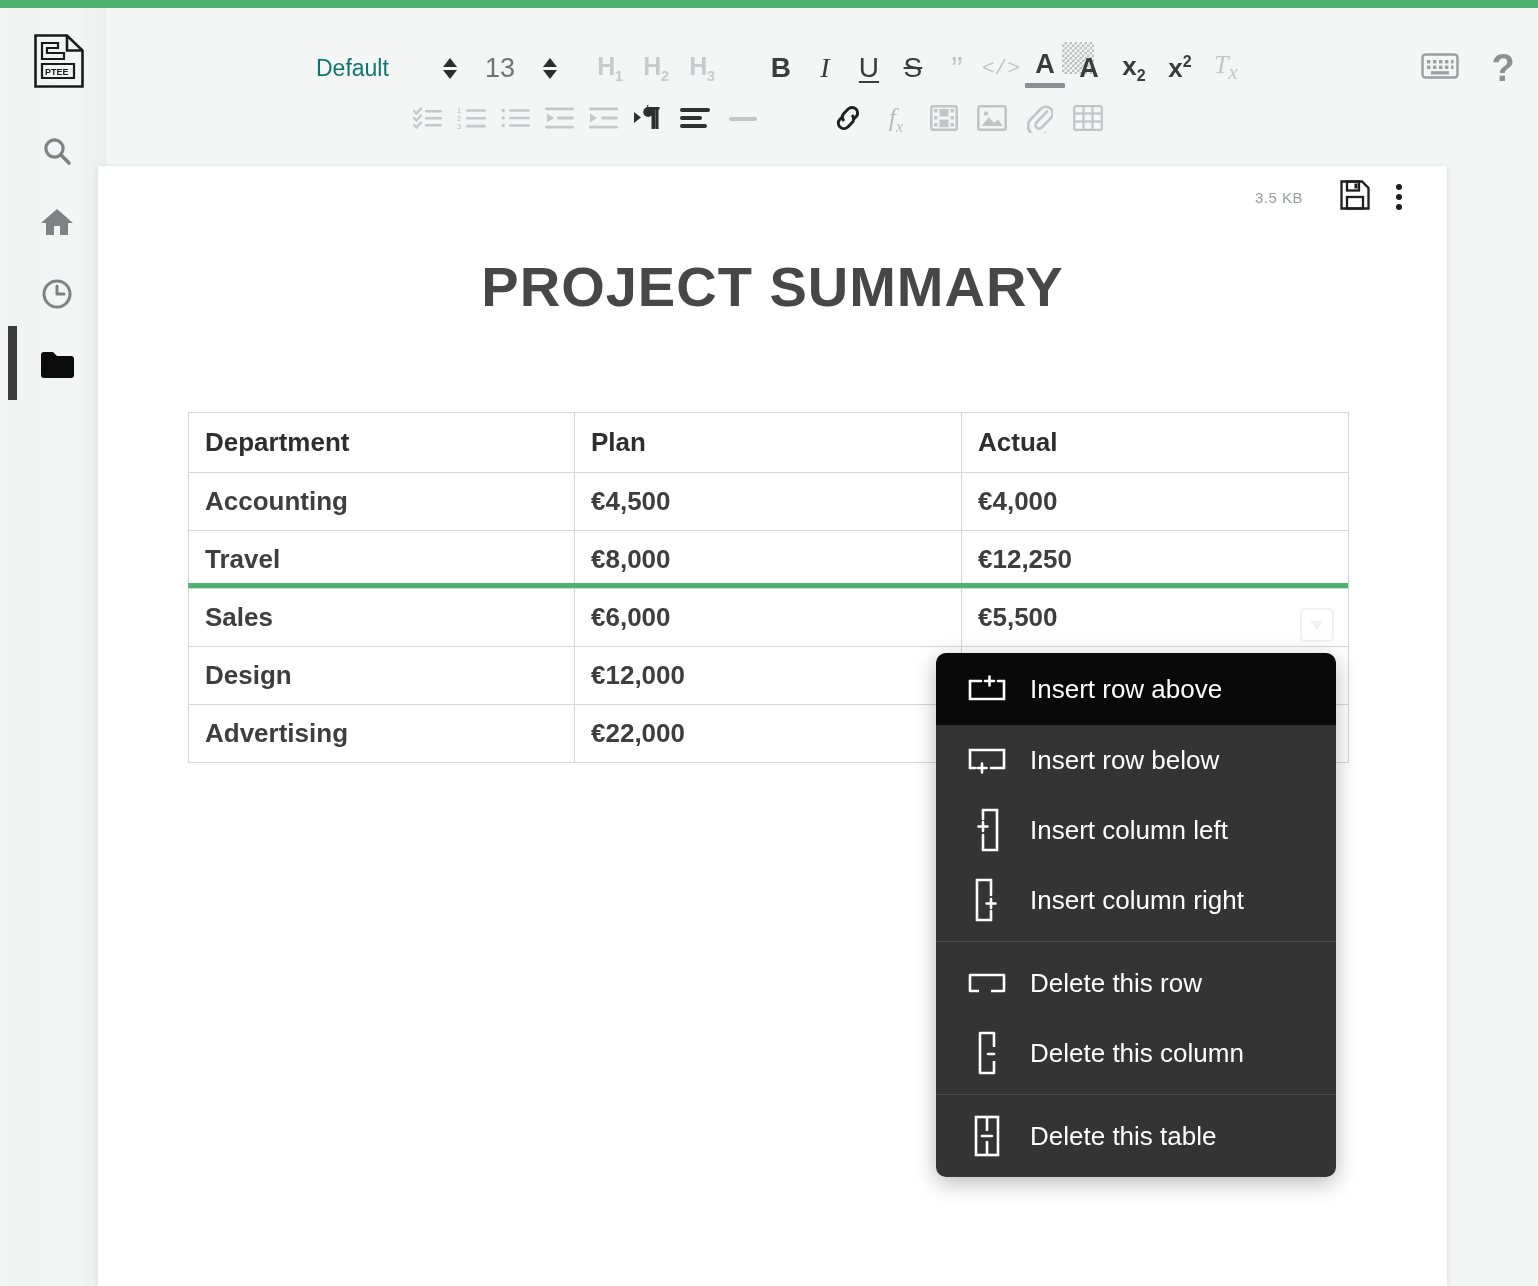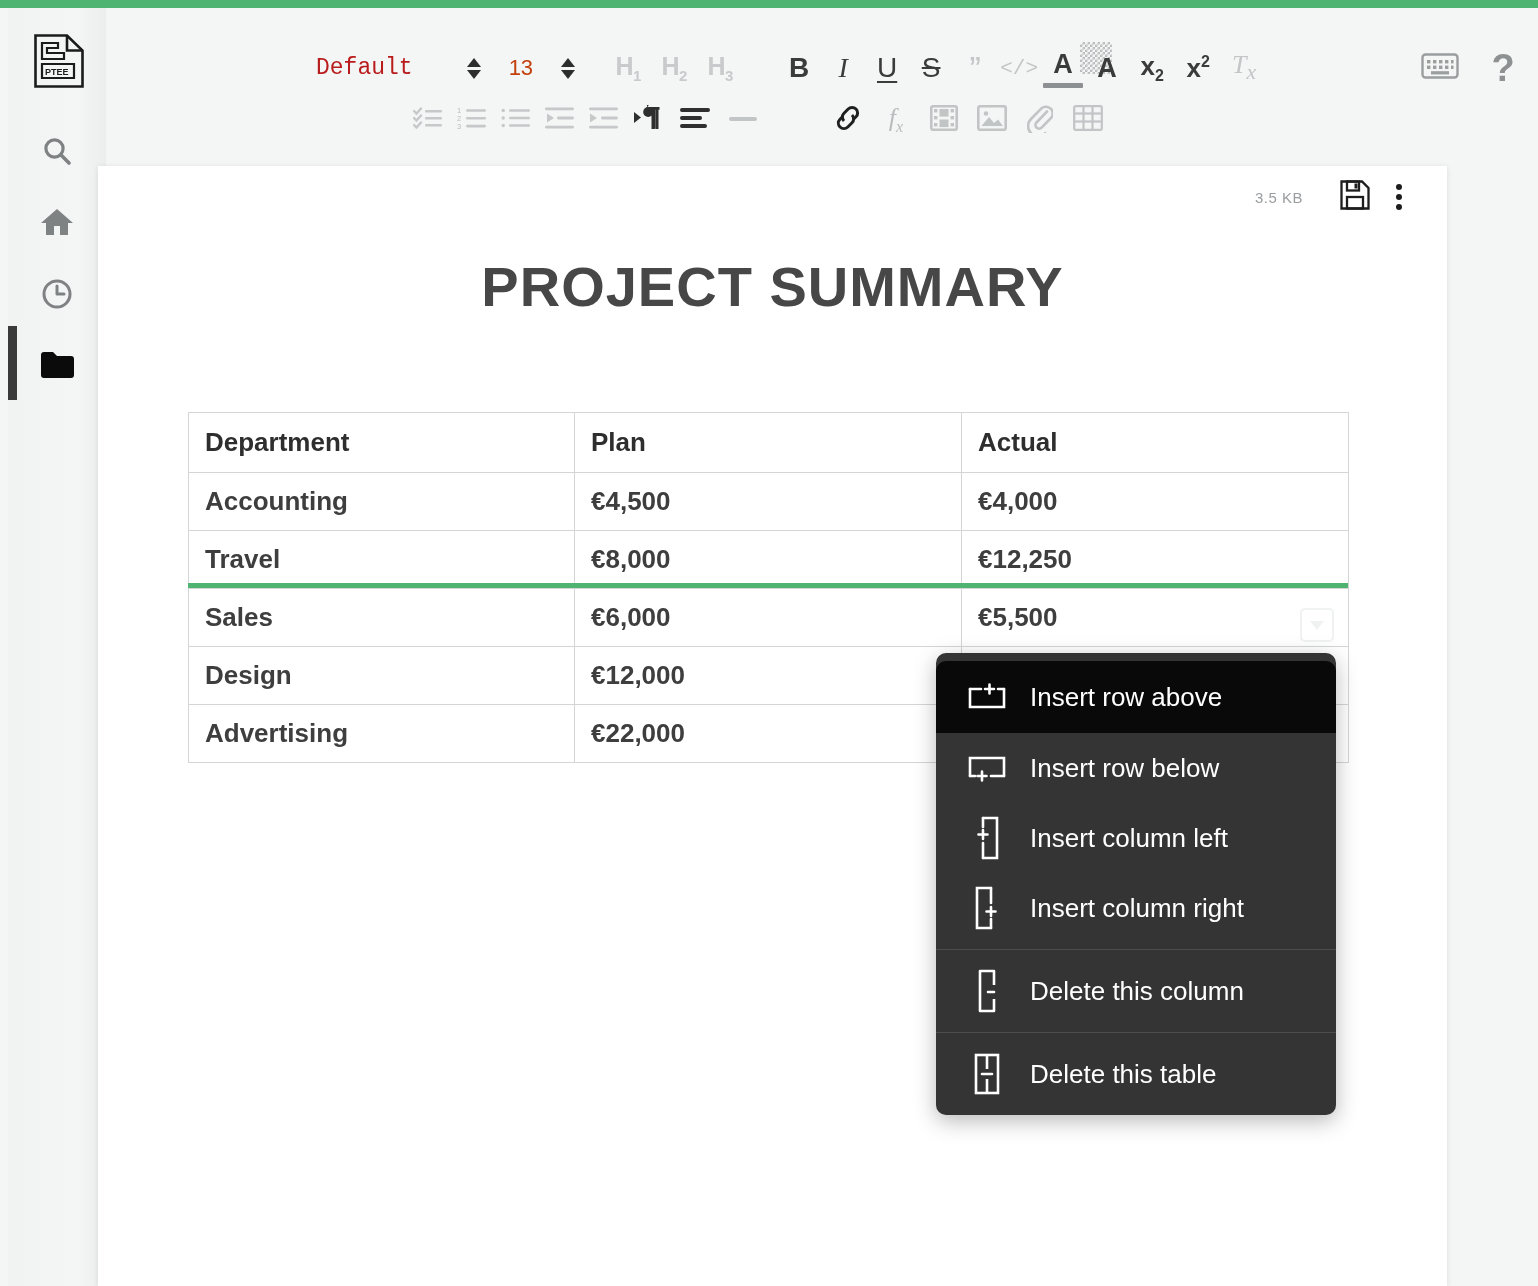--- a/index.html
+++ b/index.html
@@ -57,24 +57,24 @@
   .tb-row2 { top: 86px; height: 52px; }
 
   .tb-item {
     display: flex; align-items: center; justify-content: center;
     height: 46px; min-width: 42px;
     color: #3b3b3b;
     cursor: pointer;
     user-select: none;
   }
   .style-name {
-    font-size: 23px; color: #b91c1c; padding: 0 6px;
-    font-family: Liberation Mono, monospace;
-  }
-  .font-size-val { font-size: 22px; color: #c2410c; padding: 0 4px; }
+    font-size: 23px; color: #0f766e; padding: 0 6px;
+    font-family: Liberation Sans, sans-serif;
+  }
+  .font-size-val { font-size: 27px; color: #737373; padding: 0 4px; }
   .stepper { width: 22px; display: flex; flex-direction: column; align-items: center; gap: 3px; }
   .stepper .tri-up { width: 0; height: 0; border-left: 7px solid transparent; border-right: 7px solid transparent; border-bottom: 9px solid #2d2d2d; }
   .stepper .tri-dn { width: 0; height: 0; border-left: 7px solid transparent; border-right: 7px solid transparent; border-top: 9px solid #2d2d2d; }
 
   .hx { font-size: 25px; font-weight: 700; color: #c8cacb; letter-spacing: -0.5px; }
   .hx sub { font-size: 15px; font-weight: 700; }
 
   .fmt-b { font-size: 28px; font-weight: 700; }
   .fmt-i { font-size: 28px; font-style: italic; font-weight: 500; font-family: "Liberation Serif", serif; }
   .fmt-u { font-size: 28px; text-decoration: underline; text-underline-offset: 4px; }
@@ -195,21 +195,21 @@
     color: #ffffff;
     font-size: 26px;
     cursor: pointer;
   }
   .ctx-item.active { background: #090909; }
   .ctx-icon {
     width: 54px; min-width: 54px; display: flex; align-items: center; justify-content: center;
     margin-right: 16px;
   }
   .ctx-label { white-space: nowrap; }
-  .ctx-group:first-child { padding-top: 0; margin-top: 8px; }
+  .ctx-group:first-child { padding-top: 0; }
   .ctx-group:first-child .ctx-item.active { border-radius: 10px 10px 0 0; height: 72px; }
 </style>
 </head>
 <body>
 
 <div id="app">
 
   <div class="top-accent"></div>
 
   <div class="left-rail">
@@ -667,20 +667,29 @@
             <path d="M20 33 V42" fill="none" stroke="#fff" stroke-width="2.6" stroke-linecap="round"></path>
             <path d="M20 21 V30 M15.5 25.5 H24.5" stroke="#fff" stroke-width="2.6" stroke-linecap="round"></path>
           </svg>
         </span>
         <span class="ctx-label">Insert column right</span>
       </div>
     </div>
 
     <div class="ctx-group">
 
+      <div class="ctx-item">
+        <span class="ctx-icon">
+          <svg width="40" height="24" viewBox="0 0 40 24">
+            <path d="M3 4 H37 V20 H3 Z" fill="none" stroke="#fff" stroke-width="2.6" stroke-linejoin="round"></path>
+            <path d="M12 20 H24" stroke="#343434" stroke-width="4"></path>
+          </svg>
+        </span>
+        <span class="ctx-label">Delete this row</span>
+      </div>
 
       <div class="ctx-item">
         <span class="ctx-icon">
           <svg width="30" height="44" viewBox="0 0 30 44">
             <path d="M8 2 H22 V42 H8 Z" fill="none" stroke="#fff" stroke-width="2.6" stroke-linejoin="round"></path>
             <path d="M22 16 V30" stroke="#343434" stroke-width="4"></path>
             <path d="M16 23 H22" stroke="#fff" stroke-width="2.6" stroke-linecap="round"></path>
           </svg>
         </span>
         <span class="ctx-label">Delete this column</span>

